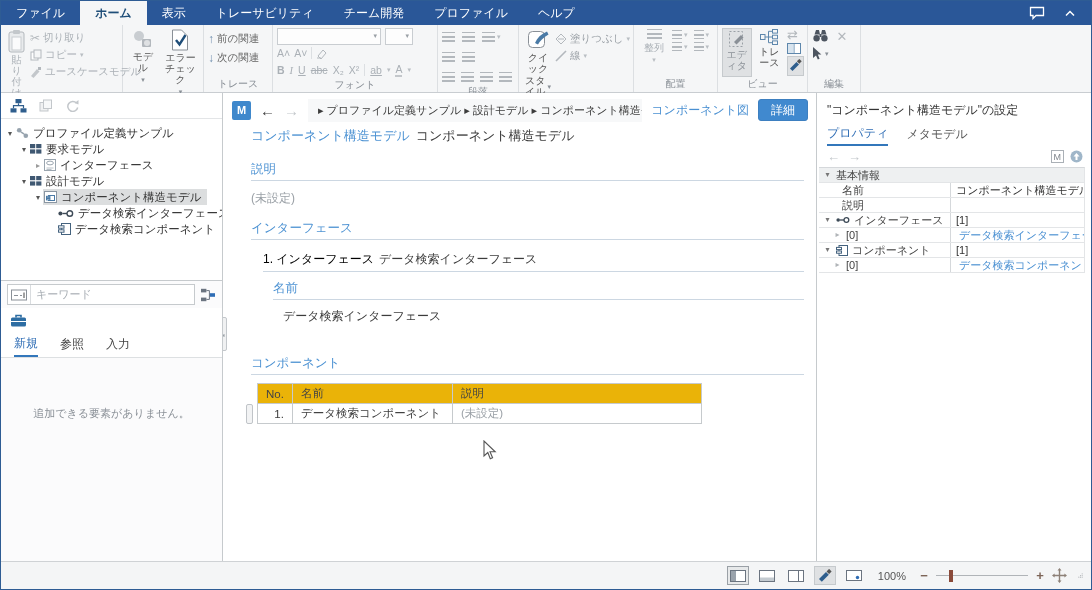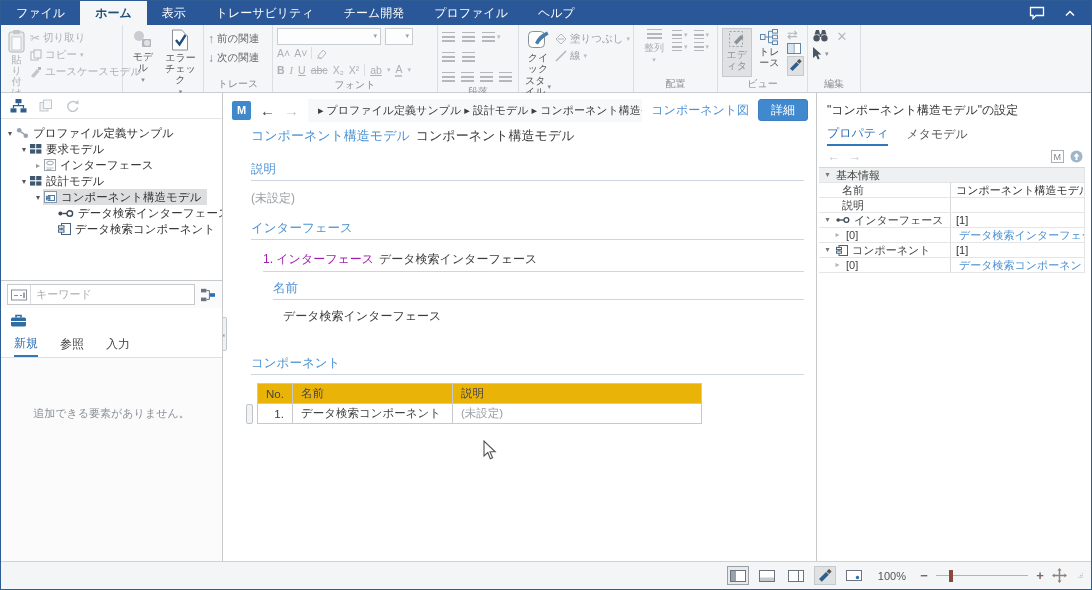--- a/index.html
+++ b/index.html
@@ -73,21 +73,21 @@
   .breadcrumb { flex:1; height:23px; line-height:23px; background:#f7f8f9; padding:0 10px; font-size:11px; color:#3c3c3c; white-space:nowrap; overflow:hidden; }
   .diagram-link { font-size:12px; color:#4a90d2; white-space:nowrap; }
   .detail-btn { height:22px; padding:0 12px; background:#4089cf; border:1px solid #3d7fc0; border-radius:3px; color:#fff; font-size:12px; font-family:inherit; }
   .doc-body { padding:0 12px 0 28px; font-size:12px; color:#3c3c3c; }
   .doc-title { margin-top:0; font-size:13px; }
   .tt { color:#4e93d3; } .tn { color:#3c3c3c; margin-left:6px; }
   .sec-h { color:#4e93d3; font-size:12.5px; line-height:15px; }
   .hr { border-bottom:1px solid #ccd7e2; margin-top:3px; }
   .dim { color:#9aa0a6; }
   .item-line { padding-left:12px; }
-  .item-no { color:#a21caf; } .item-name { color:#3c3c3c; margin-left:5px; }
+  .item-no { color:#000000; } .item-name { color:#3c3c3c; margin-left:5px; }
   .sub { padding-left:22px; } .subval { padding-left:32px; }
   .ctable-wrap { position:relative; margin:8px 0 0 6px; }
   table.ctable { border-collapse:collapse; width:445px; font-size:11.5px; }
   .ctable th { background:#eab308; font-weight:normal; text-align:left; color:#444; }
   .ctable th, .ctable td { border:1px solid #c6cacd; padding:2px 8px; height:18px; }
   .ctable .cno { width:34px; text-align:right; }
   .row-handle { position:absolute; left:-11px; top:21px; width:7px; height:20px; border:1px solid #c0c4c8; border-radius:2px; background:#f2f3f4; }
   .splitter-handle { position:absolute; left:-4px; top:224px; width:8px; height:34px; border:1px solid #c3c7cb; background:#f0f1f2; border-radius:2px; font-size:6px; color:#9aa0a6; display:flex; align-items:center; justify-content:center; z-index:5; }
 
   

